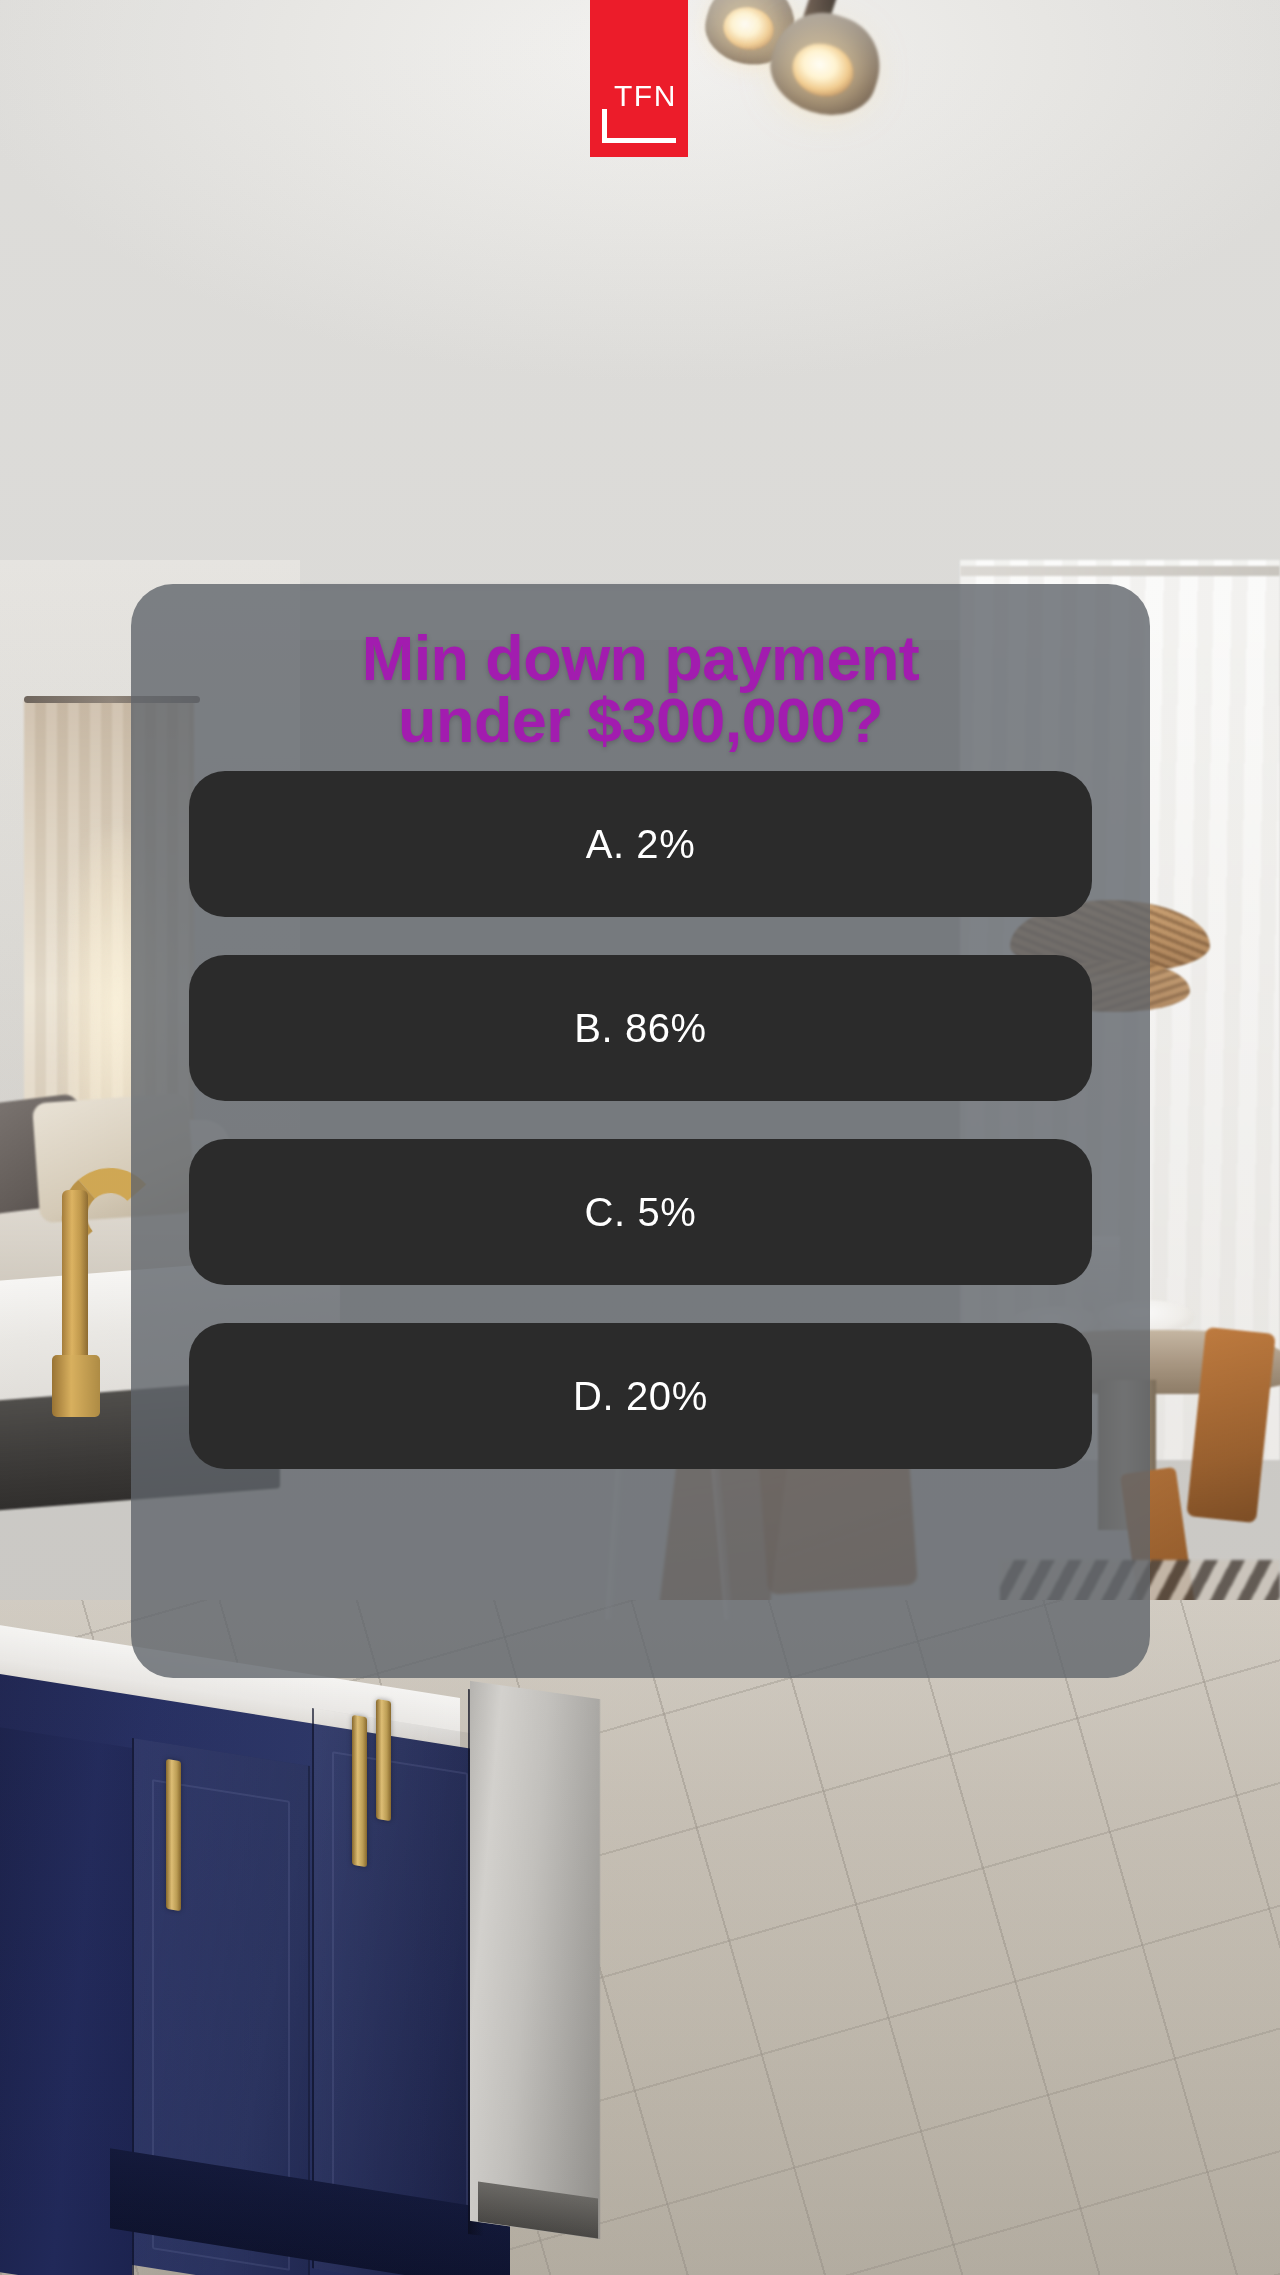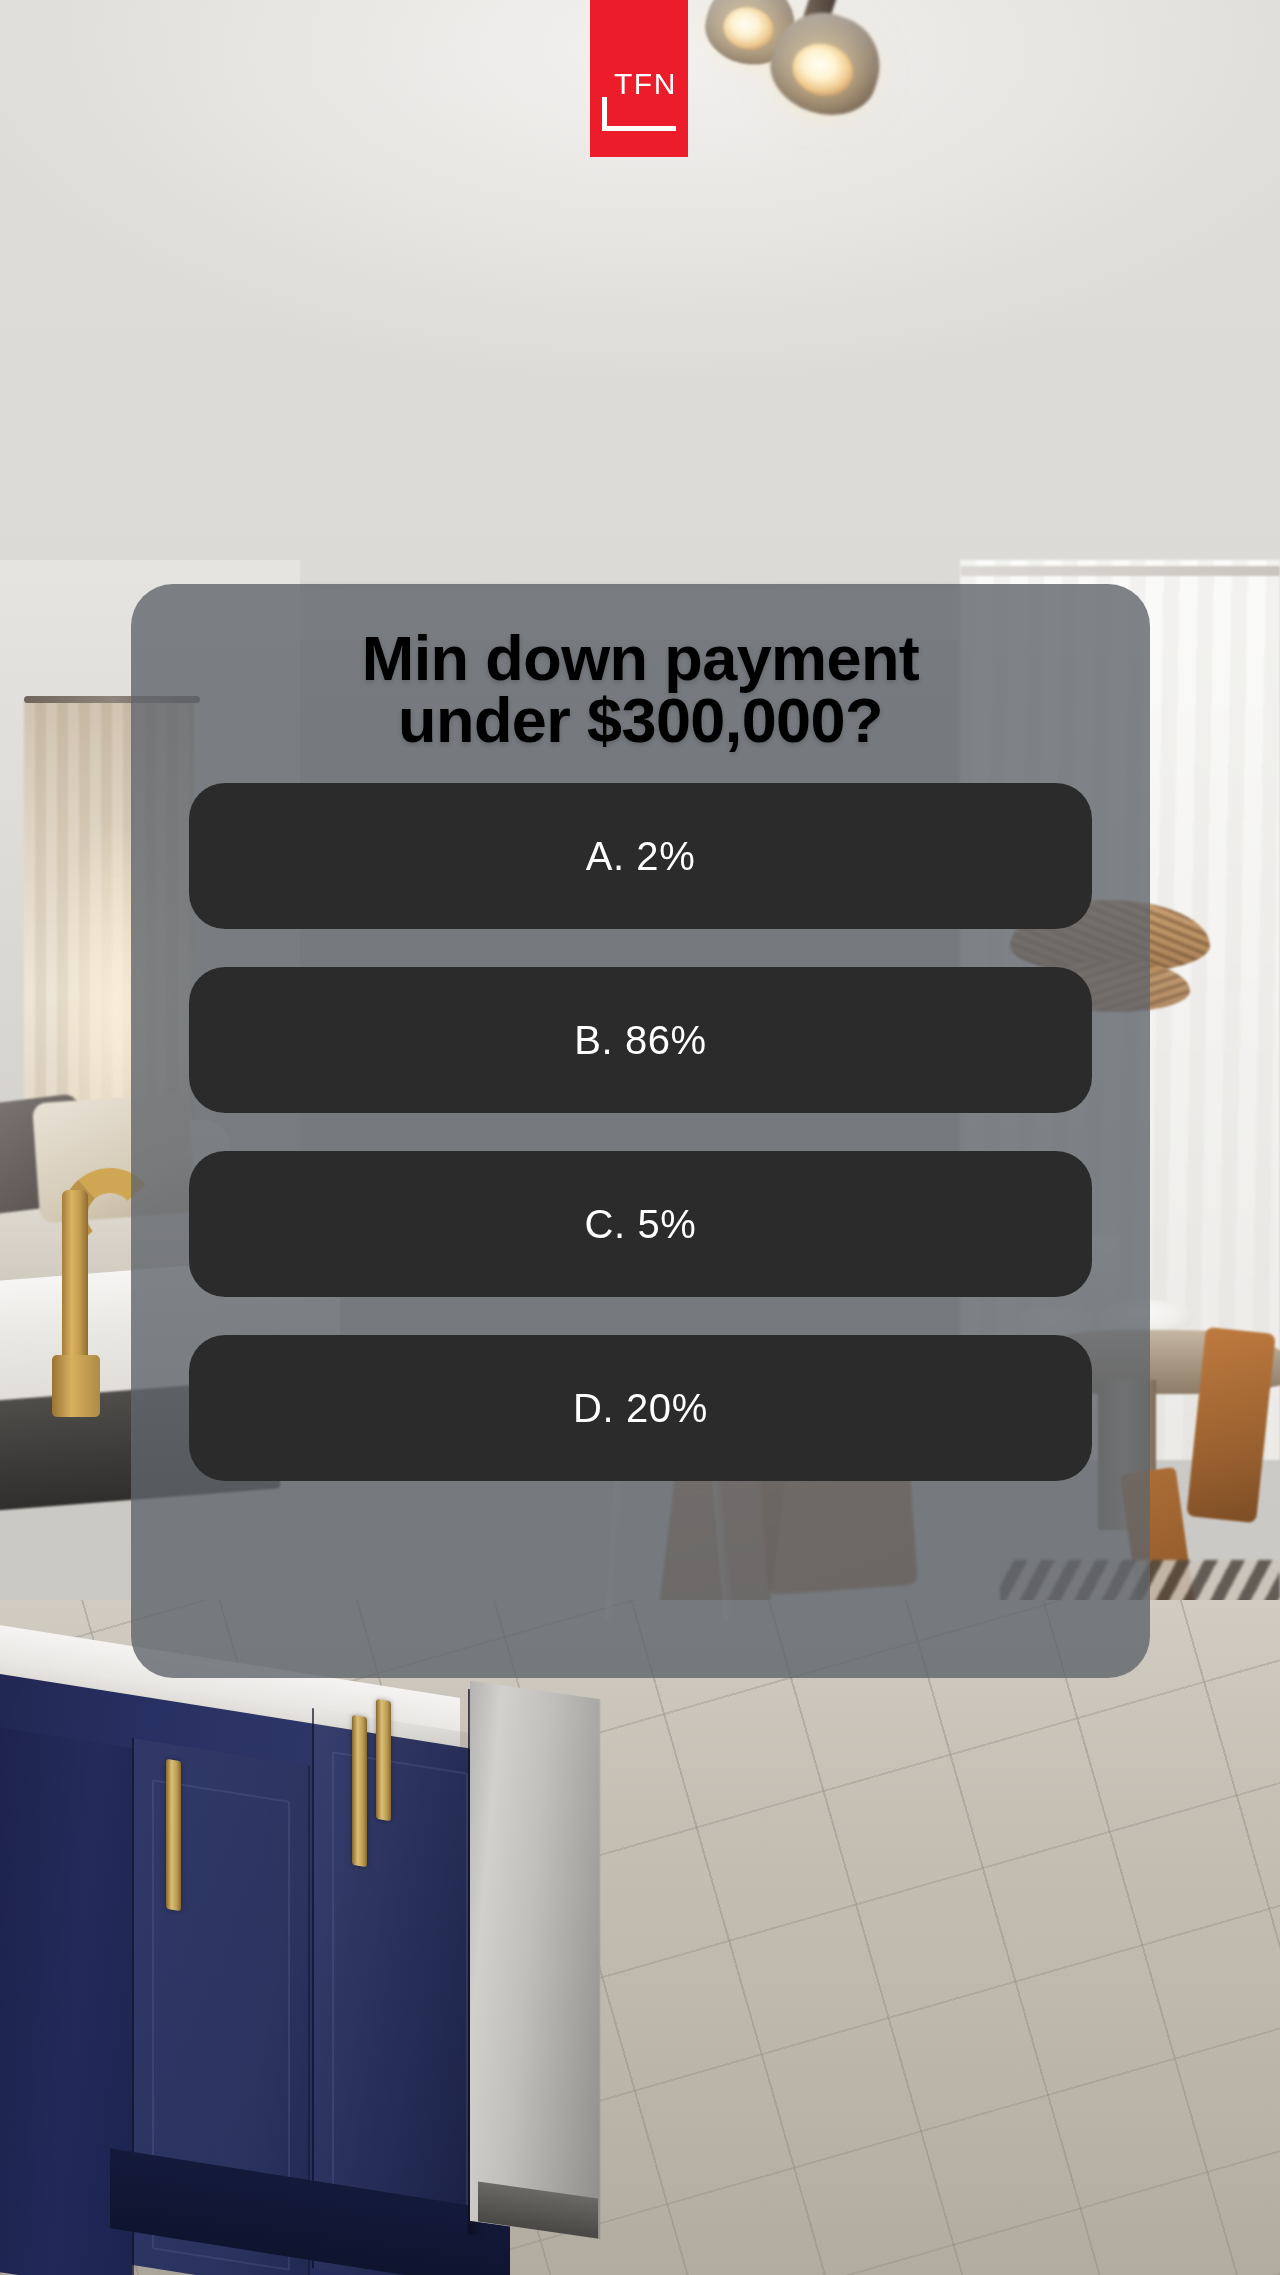--- a/index.html
+++ b/index.html
@@ -310,49 +310,49 @@
     pointer-events:none;
   }
 
   
   .logo{
     position:absolute; left:590px; top:0; width:98px; height:157px;
     background:#ec1c2a;
     display:flex; align-items:flex-end; justify-content:center;
   }
   .logo-mark{
-    position:relative; width:74px; height:62px; margin-bottom:26px;
+    position:relative; width:74px; height:62px; margin-bottom:14px;
   }
   .logo-text{
     position:absolute; left:12px; top:0; width:62px;
     color:#fff; font-family:"Liberation Sans", sans-serif;
     font-size:30px; font-weight:400; letter-spacing:1.5px; line-height:1;
   }
   .logo-bracket{
     position:absolute; left:0; bottom:0; width:74px; height:34px;
     border-left:5px solid #fff; border-bottom:5px solid #fff;
   }
 
   
   .card{
     position:absolute; left:131px; top:584px; width:1019px; height:1094px;
     background:rgba(96,101,107,.80);
     border-radius:42px;
     padding:36px 58px 50px;
     display:flex; flex-direction:column;
   }
   .question{
-    color:#000000;
+    color:#a21caf;
     font-family:"Liberation Sans", sans-serif;
     font-weight:700;
     font-size:63px;
     line-height:.98;
     text-align:center;
     letter-spacing:-.6px;
-    margin:8px 0 28px;
+    margin:8px 0 16px;
     text-shadow:0 2px 5px rgba(0,0,0,.18);
   }
   .question .ln{ display:block; white-space:nowrap; }
 
   .options{
     display:flex; flex-direction:column; gap:38px;
     margin-top:4px;
   }
   .option{
     height:146px;

